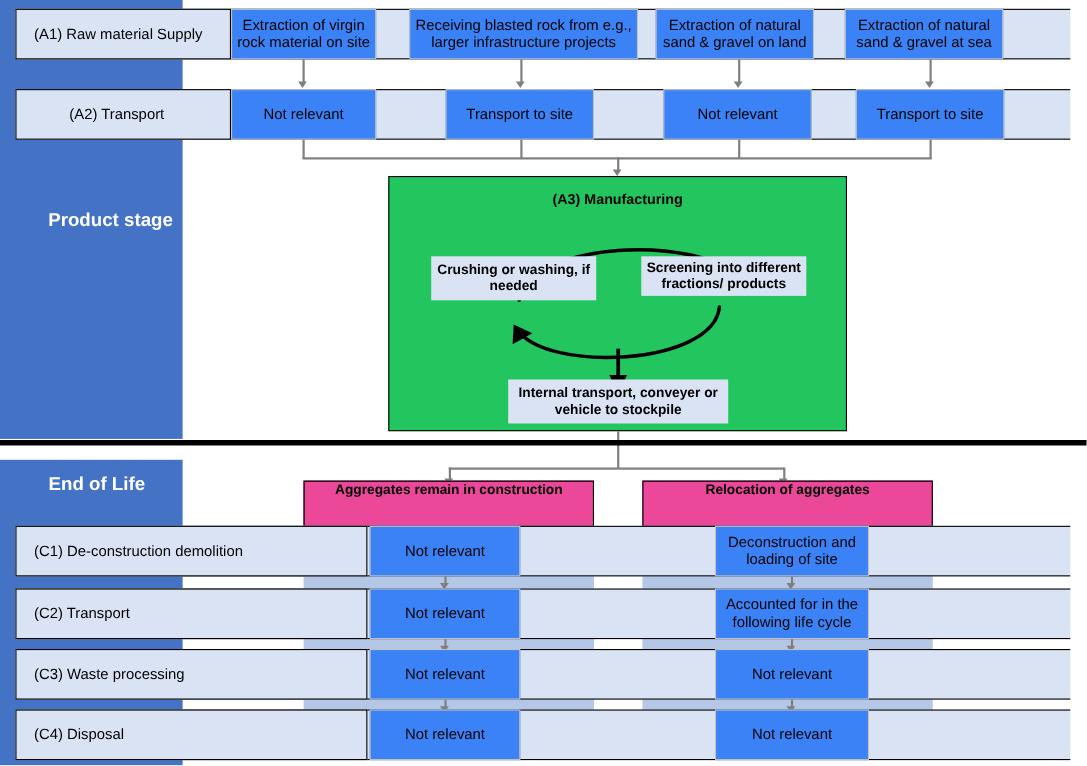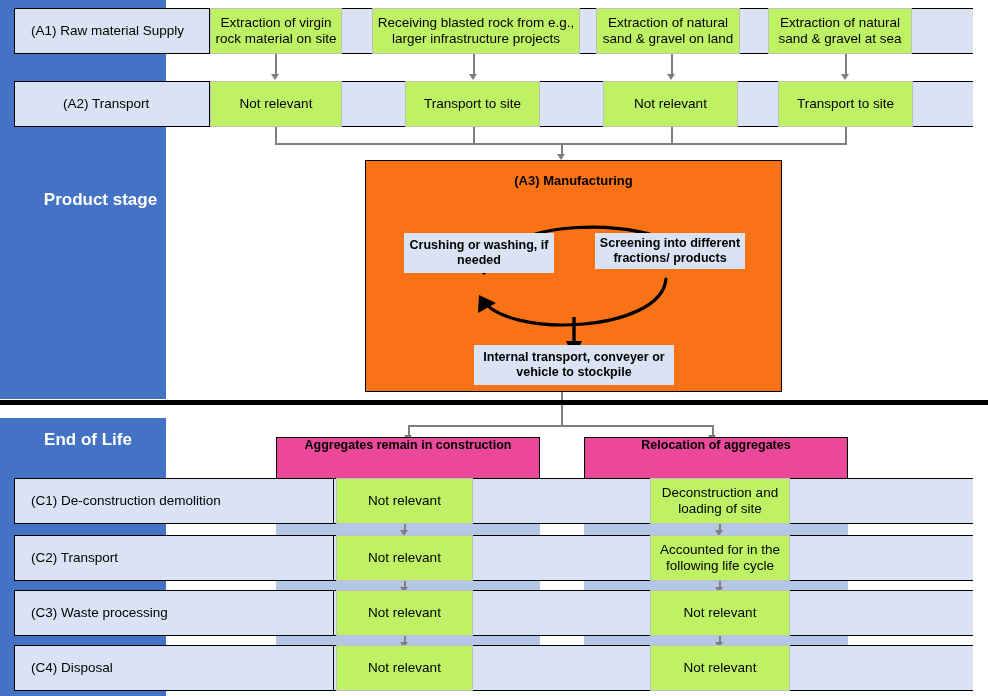--- a/index.html
+++ b/index.html
@@ -4,26 +4,26 @@
 <style>
   html,body{margin:0;padding:0;background:#ffffff;}
   body{font-family:"Liberation Sans","DejaVu Sans",sans-serif;}
   #stage{position:relative;width:988px;height:696px;overflow:hidden;background:#fff;}
   .abs{position:absolute;box-sizing:border-box;}
 
   
   .bandlight{background:#DAE3F3;border-top:1.5px solid #000;border-bottom:1.5px solid #000;}
   .bandmed{background:#B4C7E7;}
   .deepblue{background:#4472C4;}
-  .whitebox{background:#bef264;border:1px solid #BFBFBF;display:flex;align-items:center;justify-content:center;text-align:center;line-height:1.22;}
+  .whitebox{background:#3b82f6;border:1px solid #BFBFBF;display:flex;align-items:center;justify-content:center;text-align:center;line-height:1.22;}
   .hdrbox{background:#ec4899;border:1.5px solid #000;display:flex;align-items:flex-start;justify-content:center;text-align:center;font-weight:bold;line-height:1.22;}
   .lightbox{background:#DAE3F3;display:flex;align-items:center;justify-content:center;text-align:center;font-weight:bold;line-height:1.22;}
   .labelbox{background:#DAE3F3;border:1.5px solid #000;display:flex;align-items:center;line-height:1.25;padding-left:16px;}
   .stagelabel{display:flex;align-items:center;justify-content:center;color:#fff;font-weight:bold;font-size:17px;}
-  .a3box{background:#f97316;border:1.5px solid #000;margin-left:12px;}
+  .a3box{background:#22c55e;border:1.5px solid #000;}
   .a3title{position:absolute;left:0;right:0;top:12px;text-align:center;font-weight:bold;font-size:13px;color:#000;}
   .divider{background:#000;}
 
   .txt13{font-size:13.5px;color:#000;}
   .bold12{font-size:12.5px;font-weight:bold;color:#000;}
 
   
   .vline{background:#7F7F7F;width:1.5px;}
   .hline{background:#7F7F7F;height:1.5px;}
   .arrowhead{width:0;height:0;border-left:4px solid transparent;border-right:4px solid transparent;border-top:6px solid #7F7F7F;}

